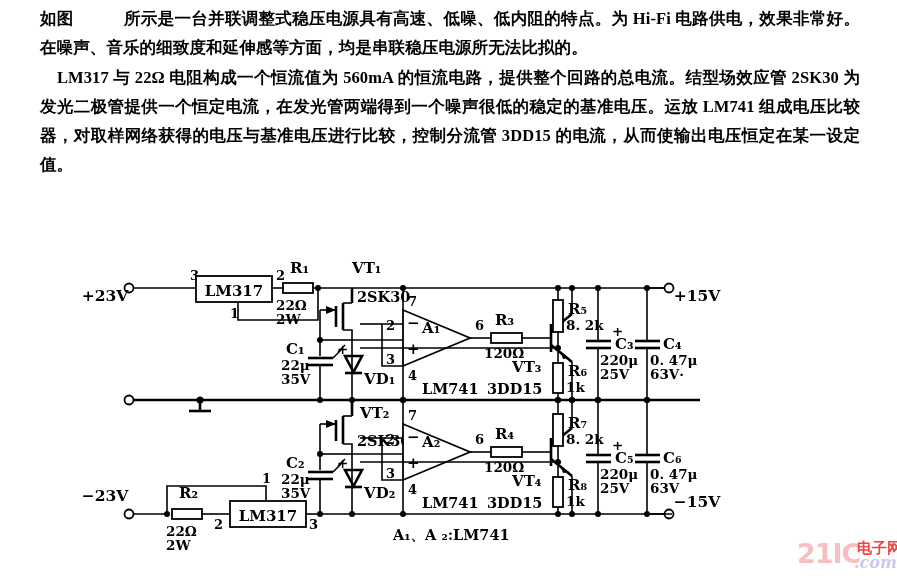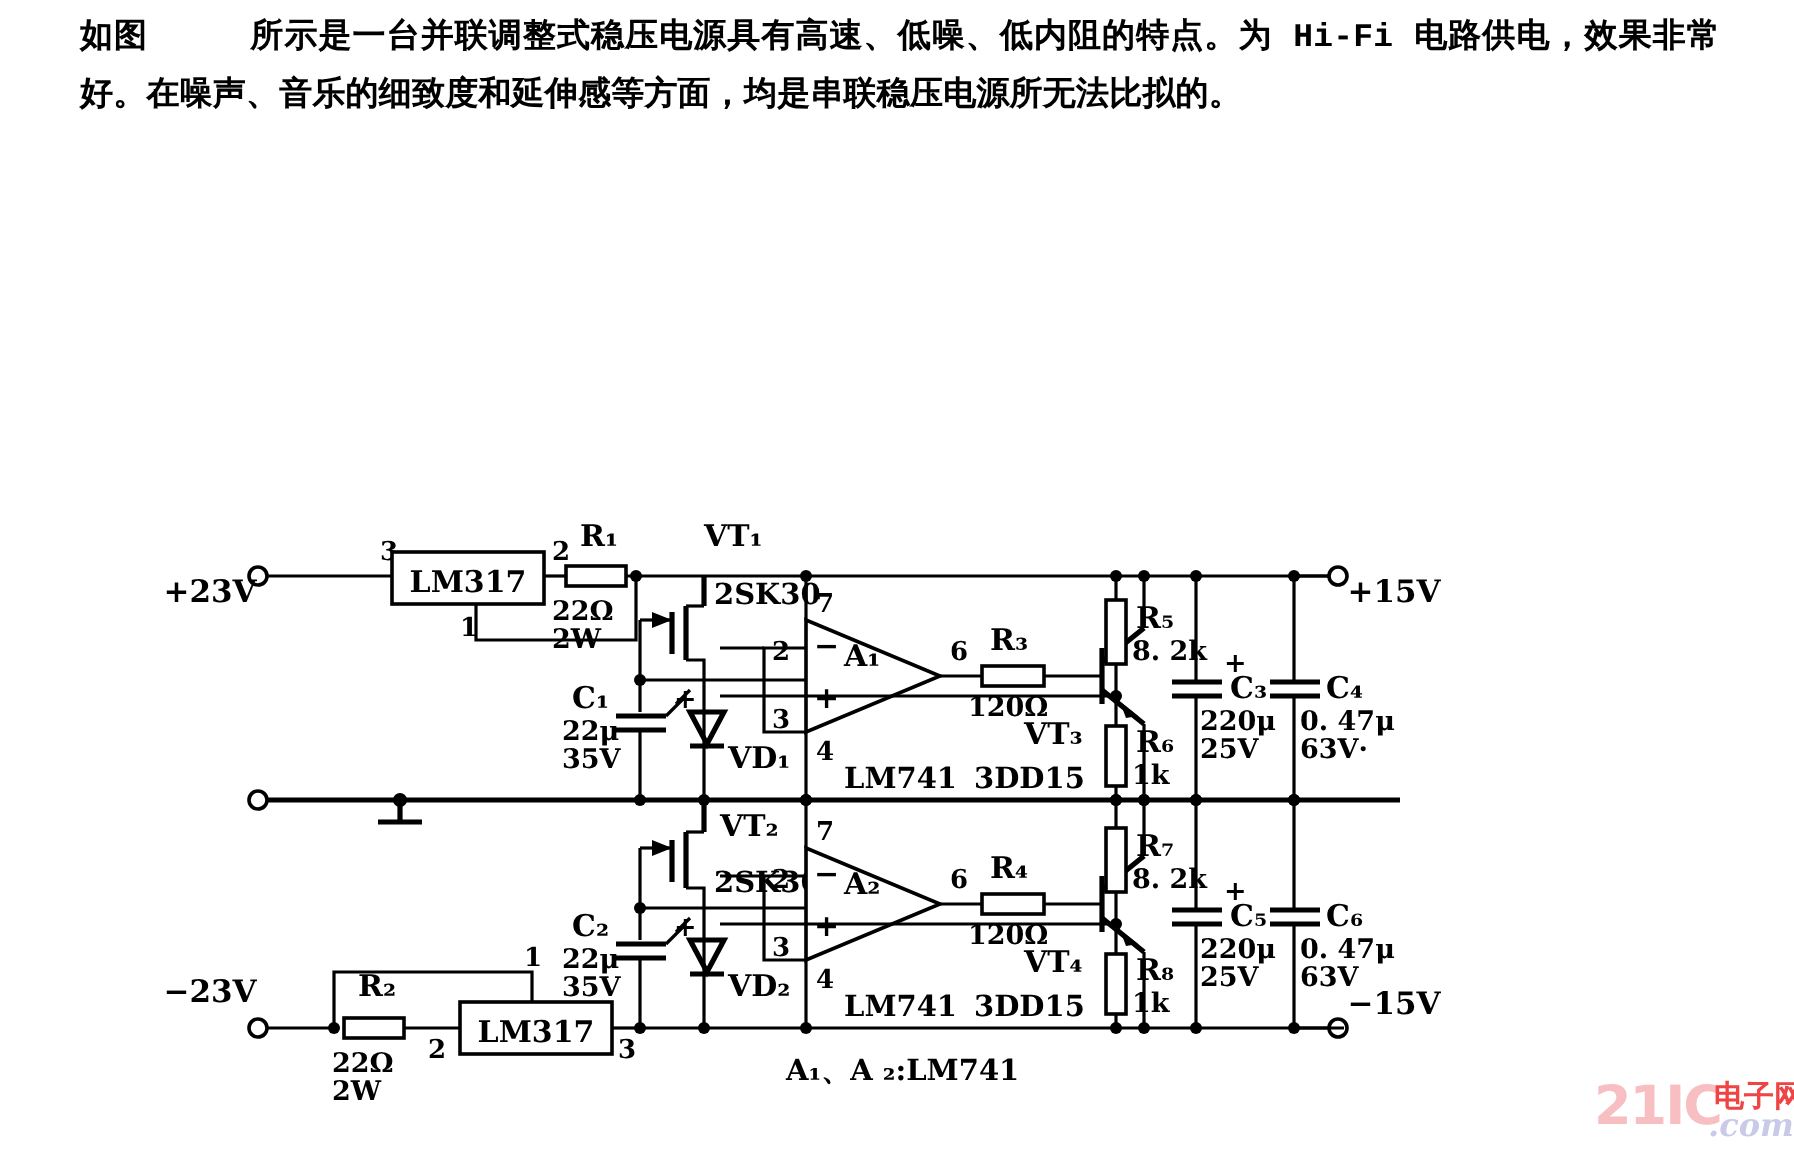--- a/index.html
+++ b/index.html
@@ -3,21 +3,21 @@
 <meta charset="utf-8">
 <style>
   html,body{margin:0;padding:0;background:#ffffff;}
   body{width:897px;height:581px;position:relative;overflow:hidden;
        font-family:"Liberation Serif","DejaVu Serif",serif;color:#000;}
 
   
   #article{position:absolute;left:40px;top:4px;width:820px;}
   #article p{margin:0 0 1px 0;font-size:16.5px;line-height:29px;
              text-align:justify;text-justify:inter-ideograph;
-             font-family:Liberation Mono, monospace;
+             font-family:Liberation Serif, serif;
              font-weight:600;letter-spacing:.1px;}
   #article p.indent{text-indent:0;}
 
   
   #schematic{position:absolute;left:0;top:248px;width:897px;height:333px;}
   #schematic svg{display:block;}
 
   
   #wm{position:absolute;left:797px;top:540px;width:140px;height:36px;
       pointer-events:none;}
@@ -29,20 +29,21 @@
           position:absolute;left:60px;top:0;line-height:16px;text-align:right;}
   #wm .dom{font-family:"DejaVu Serif","Liberation Serif",serif;
            font-style:italic;font-weight:bold;font-size:16px;color:#c9c9e8;
            position:absolute;left:57px;top:15px;line-height:16px;}
 </style>
 </head>
 <body>
 
 <div id="article">
   <p class="indent">如图　　　所示是一台并联调整式稳压电源具有高速、低噪、低内阻的特点。为 Hi-Fi 电路供电，效果非常好。在噪声、音乐的细致度和延伸感等方面，均是串联稳压电源所无法比拟的。</p>
+  <p class="indent">　LM317 与 22Ω 电阻构成一个恒流值为 560mA 的恒流电路，提供整个回路的总电流。结型场效应管 2SK30 为发光二极管提供一个恒定电流，在发光管两端得到一个噪声很低的稳定的基准电压。运放 LM741 组成电压比较器，对取样网络获得的电压与基准电压进行比较，控制分流管 3DD15 的电流，从而使输出电压恒定在某一设定值。</p>
 </div>
 
 <div id="schematic">
 <svg width="897" height="333" viewBox="0 0 897 333" xmlns="http://www.w3.org/2000/svg">
   <defs>
     <style>
       .w{stroke:#000;stroke-width:1.6;fill:none;}
       .wt{stroke:#000;stroke-width:2.6;fill:none;}
       .bx{stroke:#000;stroke-width:1.8;fill:#fff;}
       .nd{fill:#000;}

